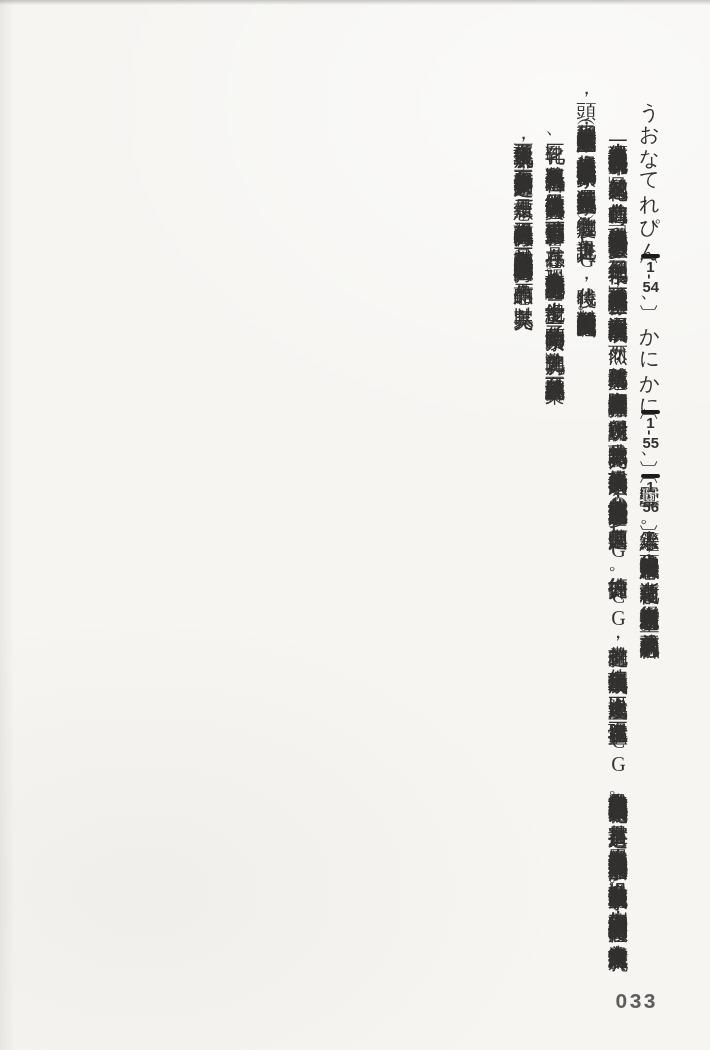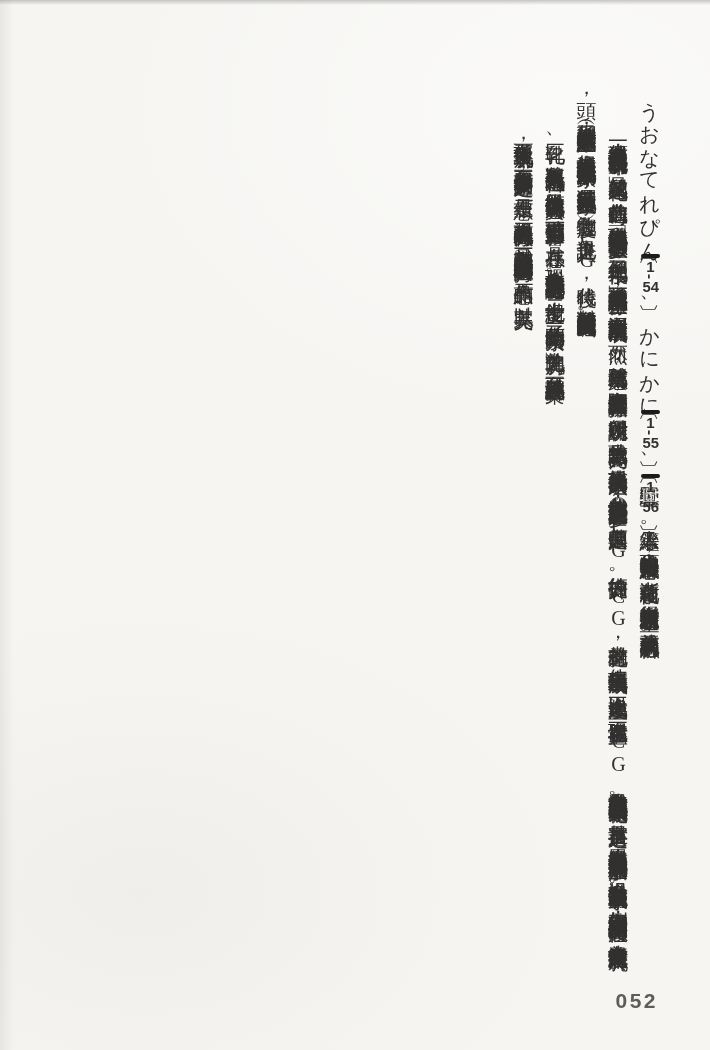--- a/index.html
+++ b/index.html
@@ -71,14 +71,14 @@
   <div class="edge-top"></div>
   <div class="edge-left"></div>
 
   <div class="text-area">
       <p>うおなてれぴん<span class="figref">〔<span class="figbox">圖</span><span class="tcy">1</span><span class="dash">-</span><span class="tcy">54</span>〕</span>、かにかに<span class="figref">〔<span class="figbox">圖</span><span class="tcy">1</span><span class="dash">-</span><span class="tcy">55</span>〕</span>、草野紅壹<span class="figref">〔<span class="figbox">圖</span><span class="tcy">1</span><span class="dash">-</span><span class="tcy">56</span>〕</span>等人繼承。之後人物的頭身比變得愈來愈低，漸漸蘿莉化後，變得愈來愈接近萌系角色的原型，成為萌要素和乳房的融合。</p>
       <p class="indented">然後還有一項於九〇年代後半發生的乳房表現革命，就是「質感」的進化。在之前的時代，乳房表現的領域中還很少人會考慮「質感」這項參數；但到了九〇年代後半，就像「濃醇」成為食譜的價值基準一樣，逐漸定型為一種理所當然的表現。然而，雖然統稱為質感，實際上卻沒有具體的評量指標，所以很難說明。大致上就是陰影和高光、反光效果等表現要素的演進。九〇年代的漫畫作畫之所以出現長足的進步，其中一個原因是<span class="lat">CG</span>技術的提升。<span class="lat">CG</span>畫材的進化，使上色技術出現平均的成長。不過比起成人漫畫，更多體現在插畫、<span class="lat">CG</span>美少女遊戲界的乳房質感和反光表現的摸索和進化。其實早在這之前，黑白漫畫界便因為九〇年代初漸層表現的種類增加，提升過一次漫畫整體的視覺表現水準。例如士郎正宗用網點開拓了科幻作品的質感後，美少女漫畫家便將此技術用於乳頭，得到了全新的質感（雖然有點畫蛇添足，但據說其中一位最早積極地在乳頭上使用漸層效果的作家，就是獨身系巨乳開祖漫畫家，北御牧慶）。也許是進入<span class="lat">CG</span>時代後，對於質感的鑽研才變得更加受到矚目吧。</p>
       <p class="indented">巨乳化、將乳房與角色更自然地融合、以及從技術進化獲得的新質感；確實可感受到重力影響、具存在感，現代美少女角色基本的乳房表現就這樣誕生了。二十一世紀前夕，花了十年的時間一路摸索、進化的「乳房」，至此可以說終於找到了答案。</p>
       <p class="indented">而催生了現代乳房表現，至今仍影響著眾多作家的畫師之一，便是石惠。說起石惠流乳房的最大特徵，就是高光和著色時那宛如一條條編織出來的陰影質感的堅持。石惠的作品，以其完美</p>
     </div>
 
-  <div class="page-number">052</div>
+  <div class="page-number">033</div>
 </div>
 
 </body></html>

